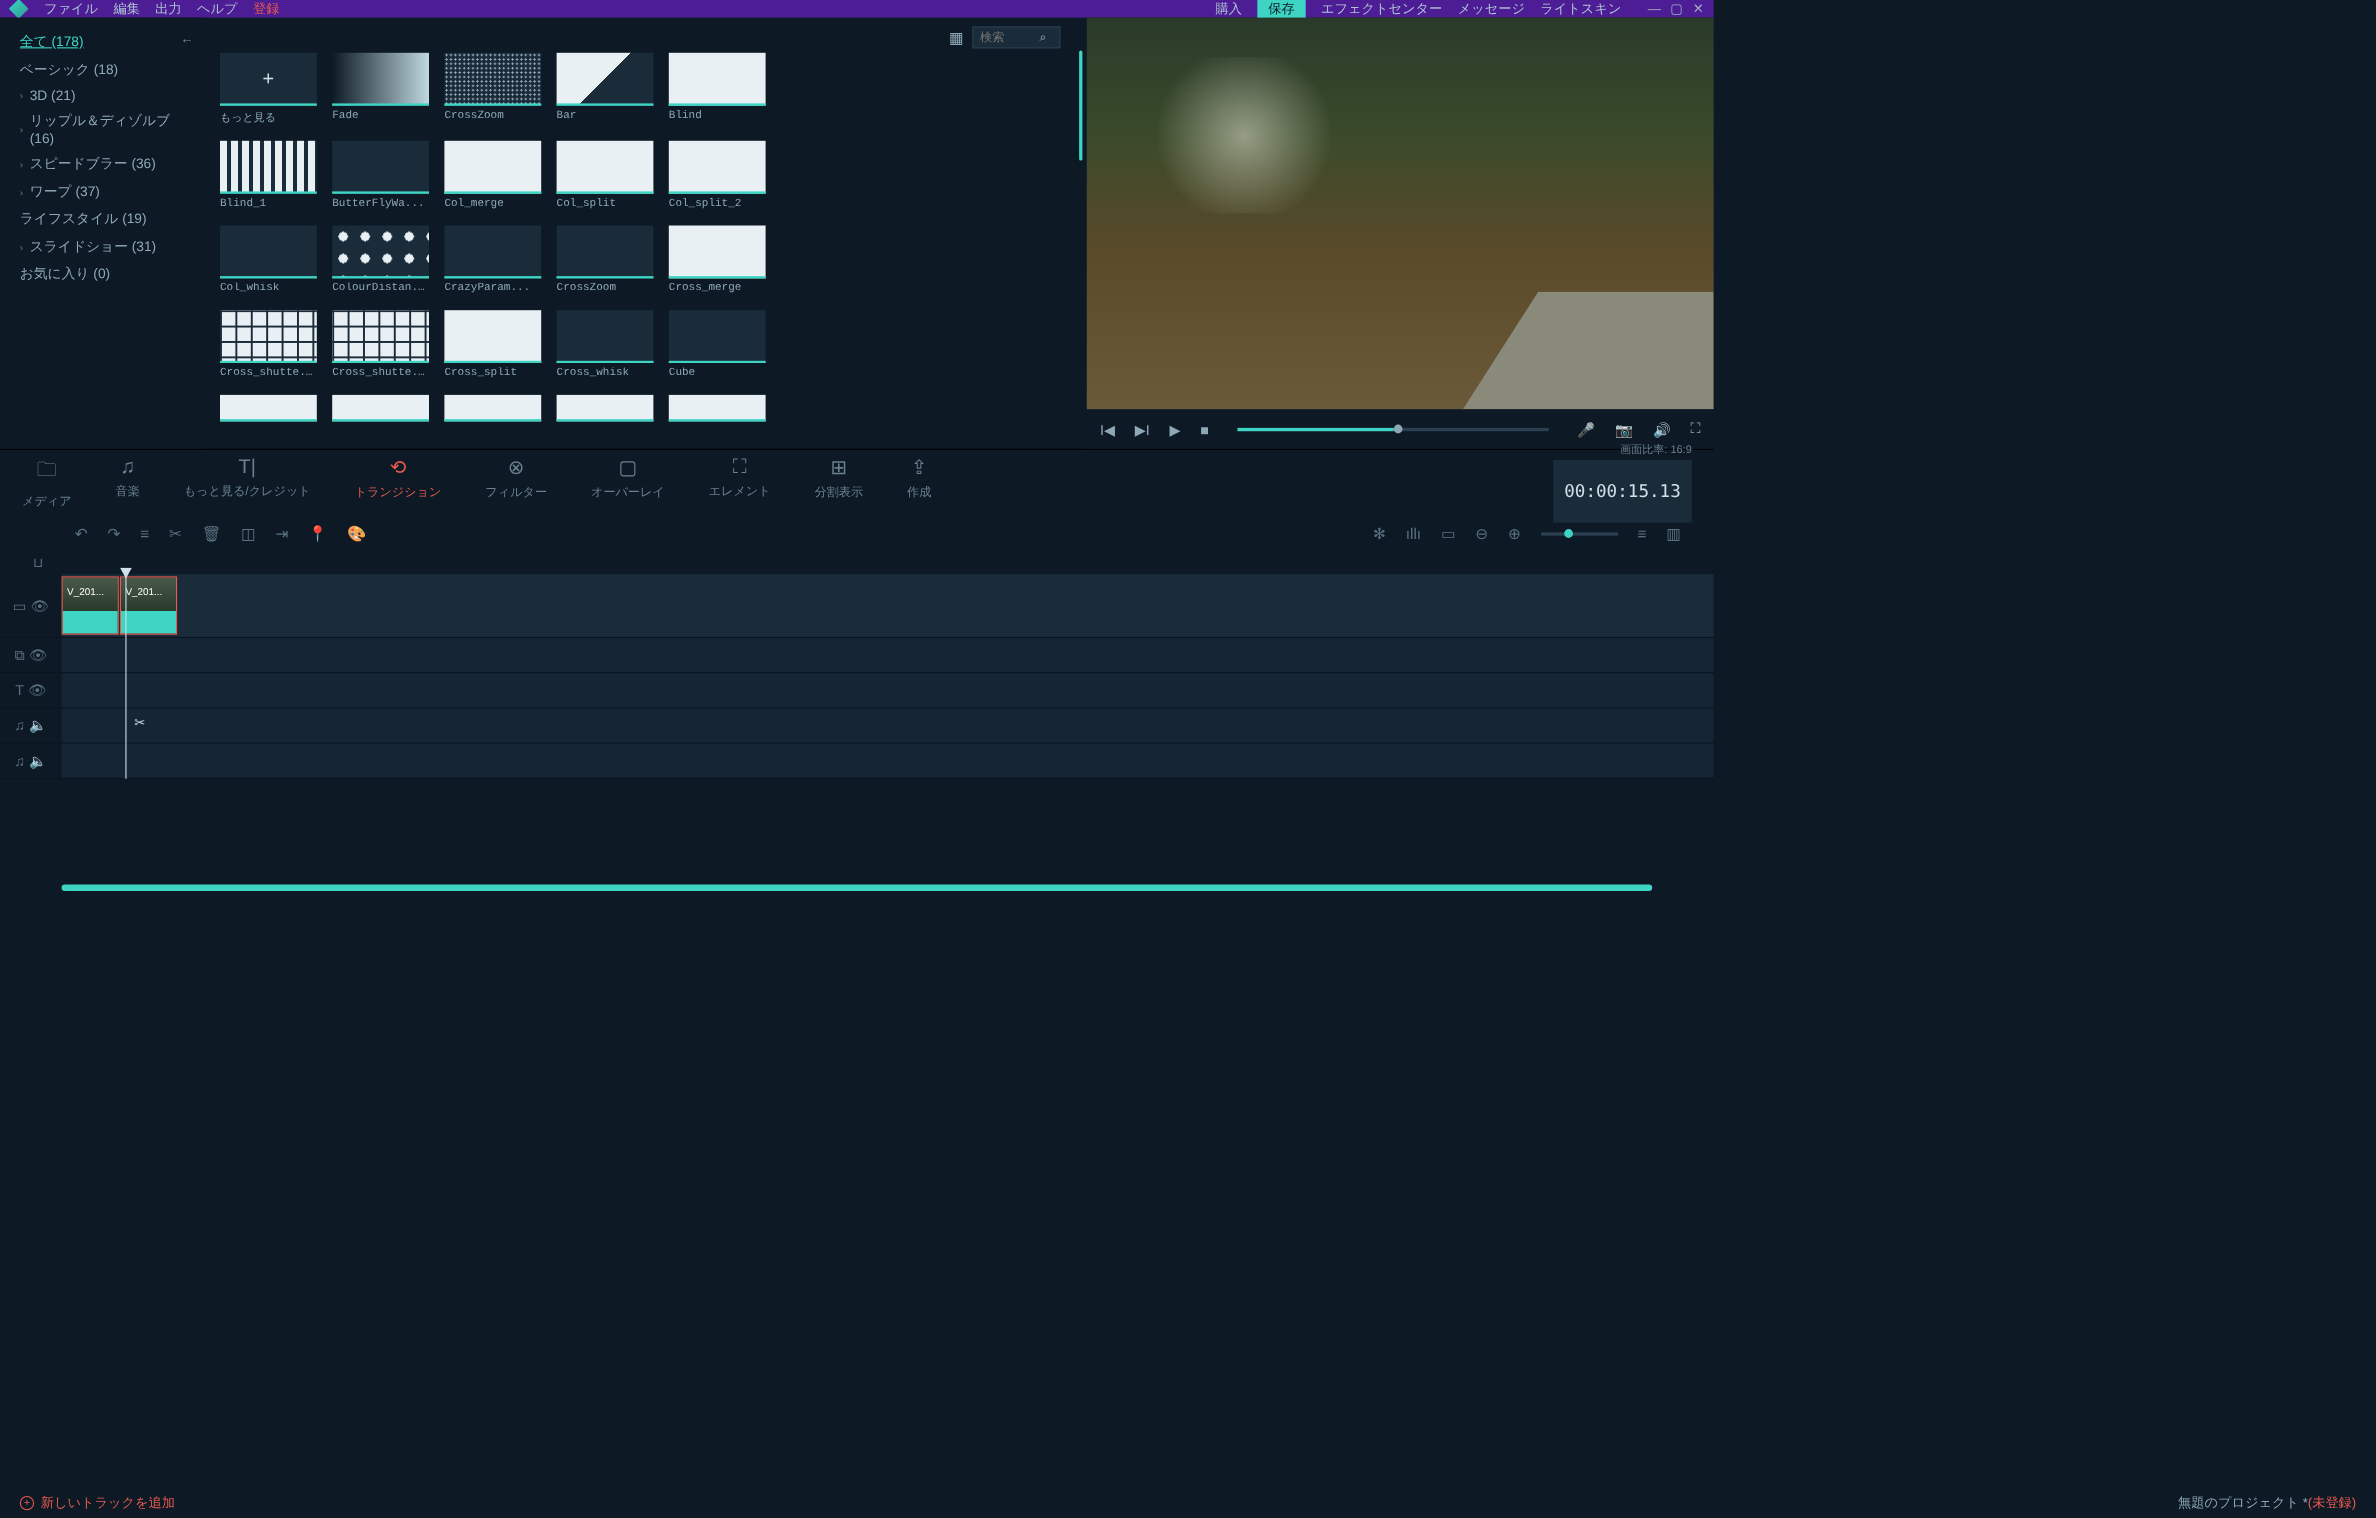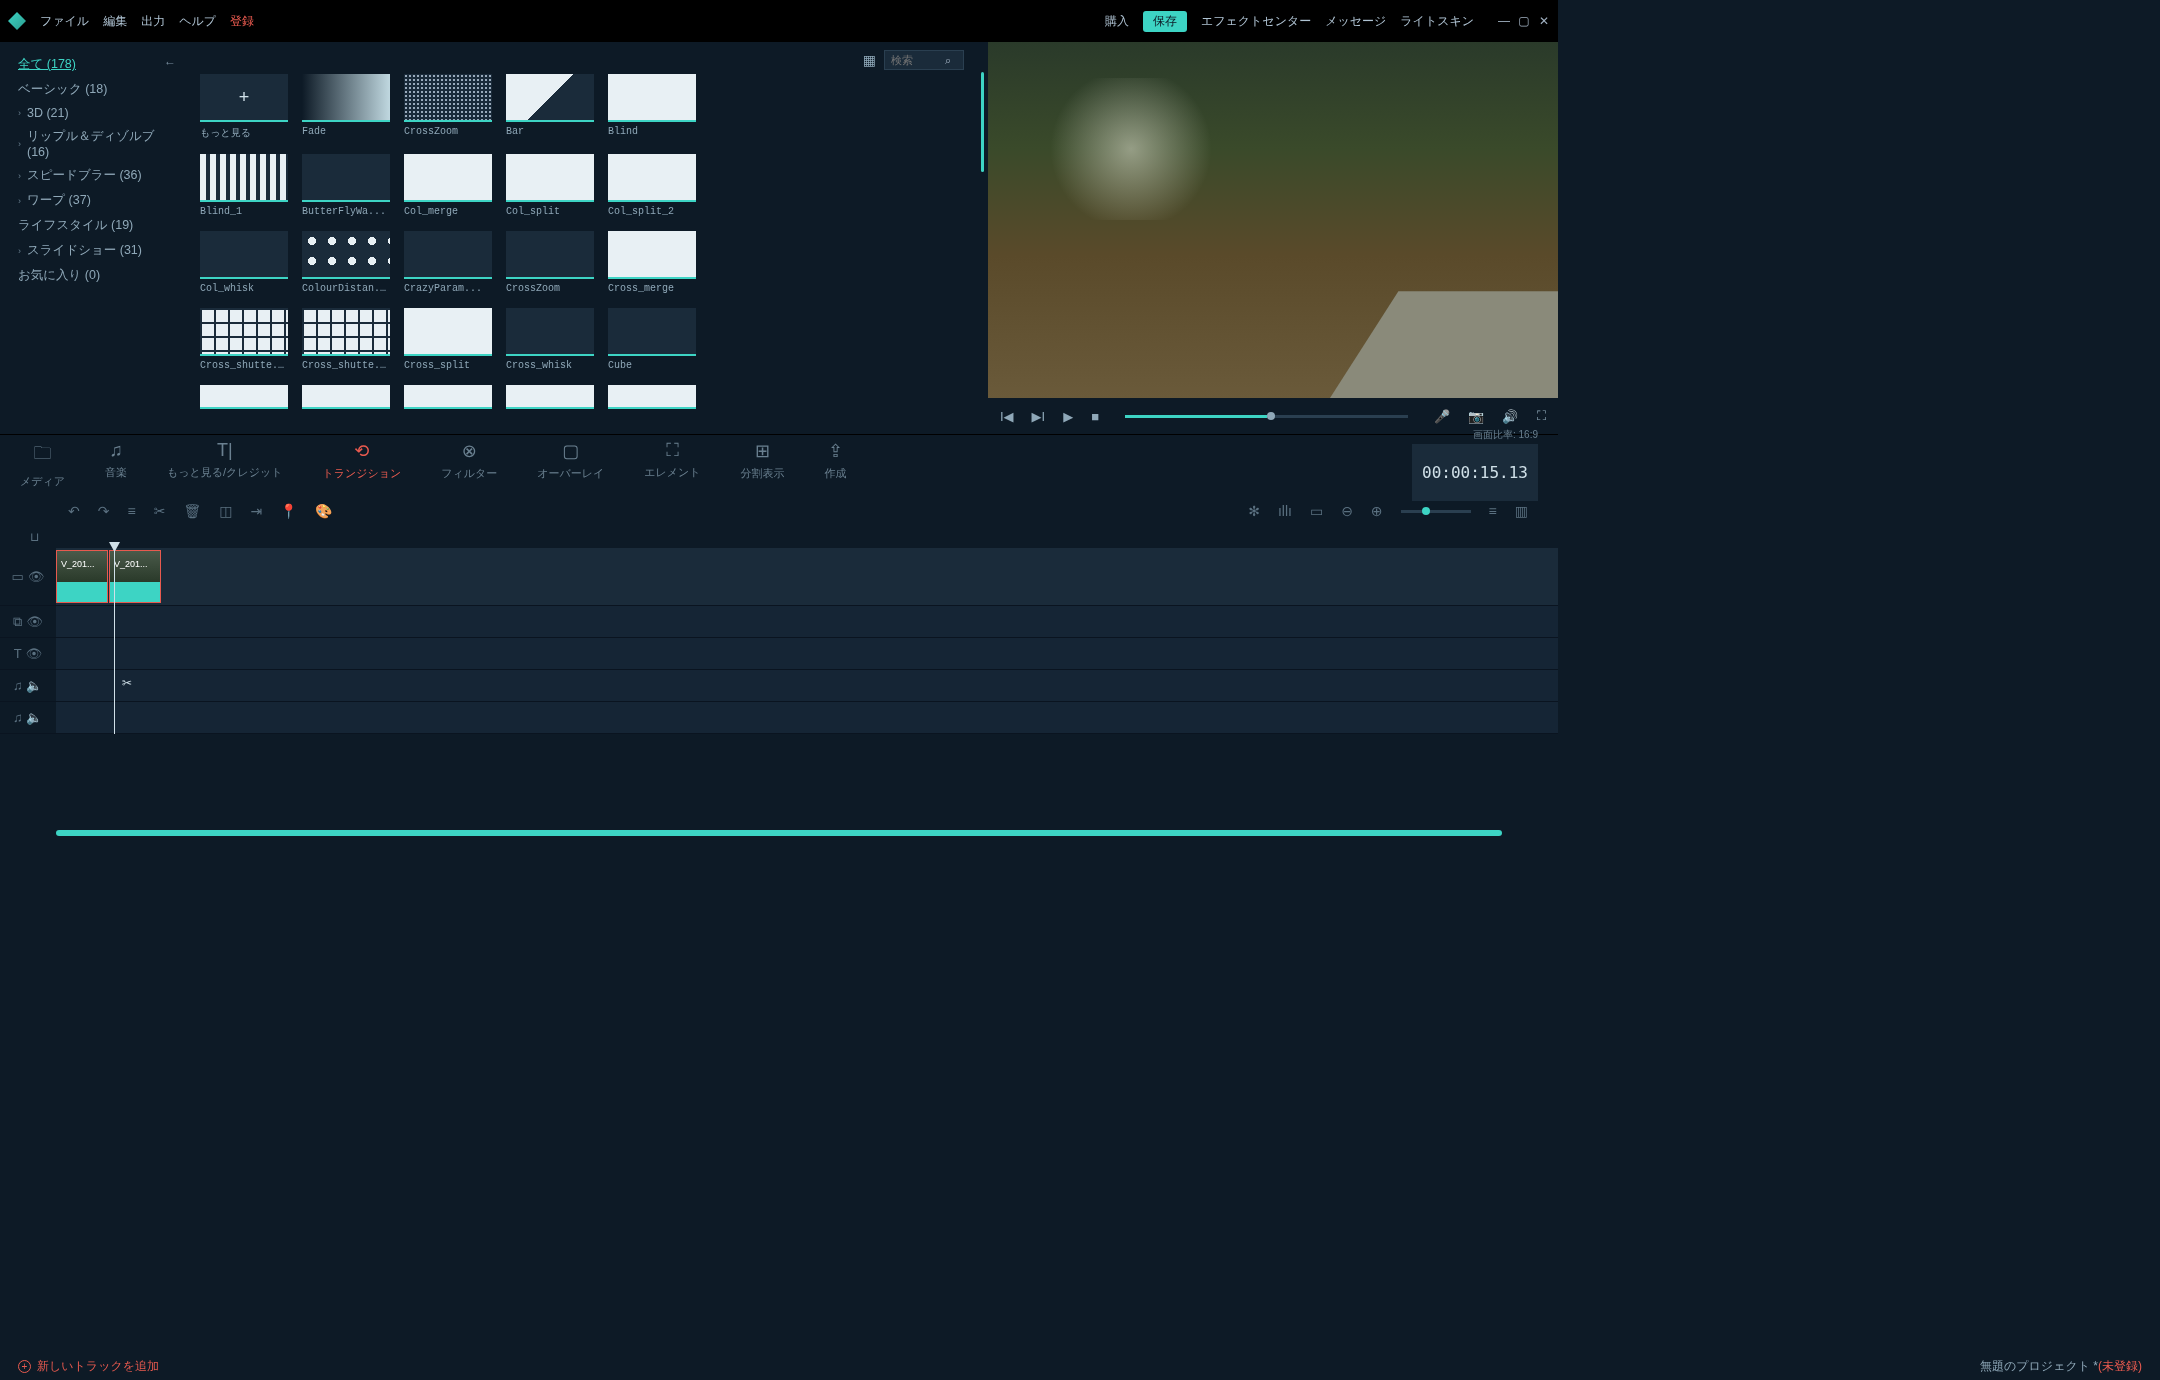--- a/index.html
+++ b/index.html
@@ -1,19 +1,19 @@
 <!DOCTYPE html>
 <html><head>
 <meta charset="utf-8">
 <style>
 * { margin: 0; padding: 0; box-sizing: border-box; font-family: "Hiragino Sans", "Meiryo", sans-serif; }
 body { background: #0d1a26; color: #a0b0c0; font-size: 12px; overflow: hidden; width: 1558px; height: 876px; }
 
 
-.menubar { height: 42px; background: #000000; display: flex; align-items: center; padding: 0 8px; gap: 14px; }
+.menubar { height: 16px; background: #4c1d95; display: flex; align-items: center; padding: 0 8px; gap: 14px; }
 .logo { width: 18px; height: 18px; background: linear-gradient(135deg,#3dd4c4,#2a9d8f); clip-path: polygon(50% 0,100% 50%,50% 100%,0 50%); }
 .menubar .menu-item { color: #b0c4d4; cursor: pointer; }
 .menubar .register { color: #e85a4f; }
 .menubar .spacer { flex: 1; }
 .menubar .btn-save { background: #3dd4c4; color: #0d1a26; padding: 2px 10px; border-radius: 3px; }
 .win-controls { display: flex; gap: 8px; margin-left: 10px; }
 .win-controls span { width: 12px; text-align: center; cursor: pointer; }
 
 
 .upper { height: 392px; display: flex; }

